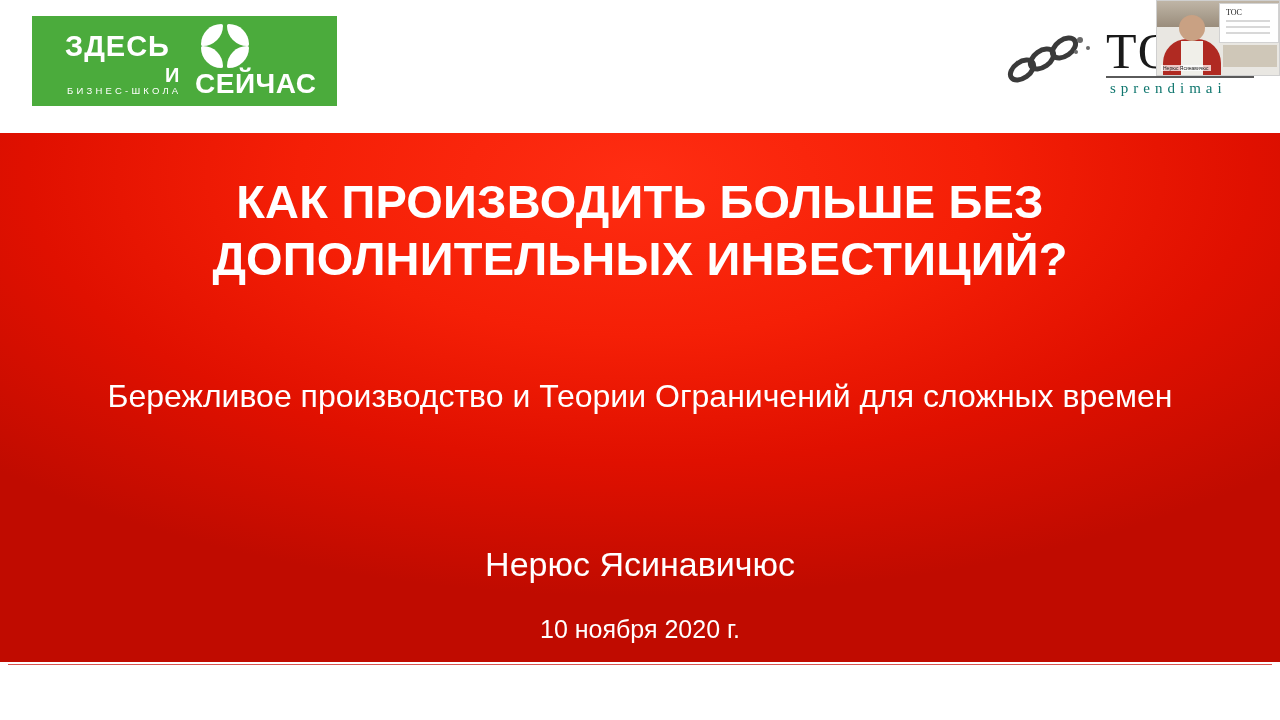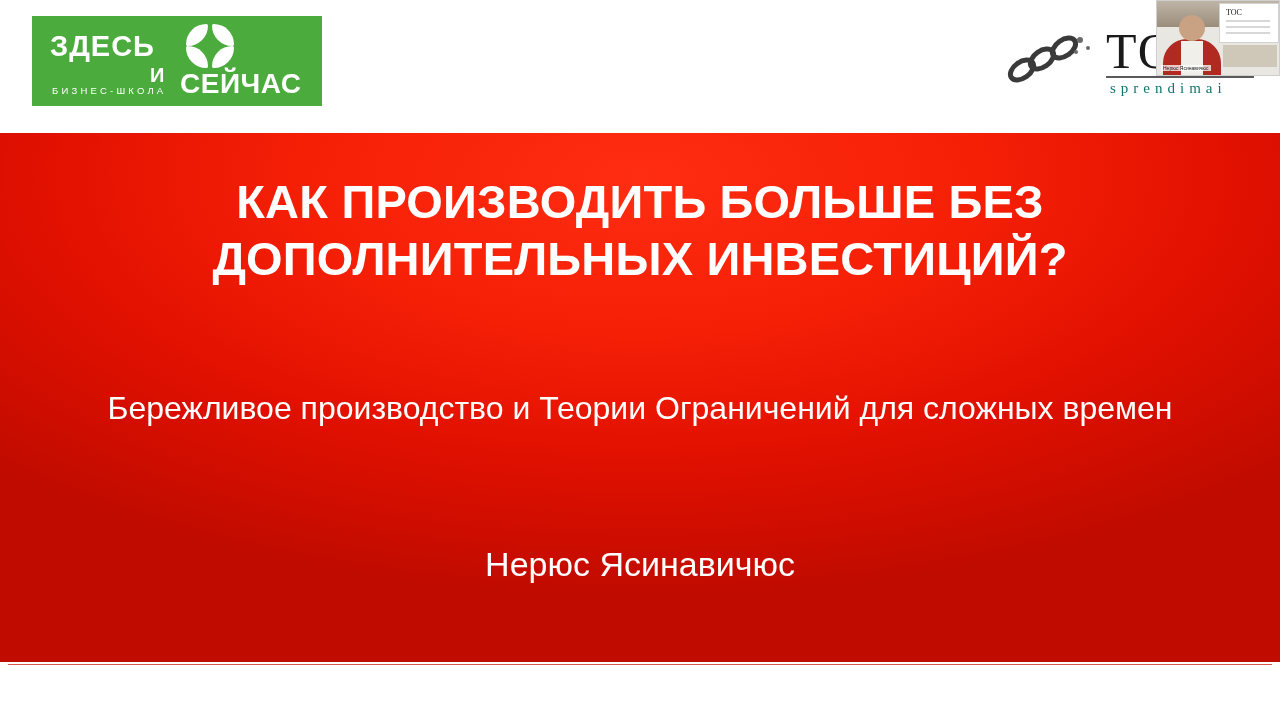--- a/index.html
+++ b/index.html
@@ -35,20 +35,21 @@
   .logo-left {
     position: absolute;
     left: 32px;
     top: 16px;
     width: 290px;
     height: 90px;
     background: #4bab3c;
     display: flex;
     align-items: center;
     justify-content: center;
+    padding-left: 15px;
   }
   .logo-left-inner {
     position: relative;
     width: 100%;
     height: 100%;
   }
   .zdes-text {
     position: absolute;
     left: 18px;
     top: 14px;
@@ -249,21 +250,20 @@
   .subtitle {
     position: absolute;
     top: 242px;
     left: 80px;
     width: 1120px;
     text-align: center;
     color: #ffffff;
     font-size: 32px;
     line-height: 1.35;
     font-weight: normal;
-    margin-top: 12px;
   }
 
   .author {
     position: absolute;
     top: 412px;
     left: 80px;
     width: 1120px;
     text-align: center;
     color: #ffffff;
     font-size: 34px;
@@ -366,19 +366,20 @@
       <div class="wc-person-shirt"></div>
       <div class="wc-person-head"></div>
       <div class="wc-name">Нерюс Ясинавичюс</div>
     </div>
   </div>
 
   <div class="body-area">
     <div class="title">КАК ПРОИЗВОДИТЬ БОЛЬШЕ БЕЗ ДОПОЛНИТЕЛЬНЫХ ИНВЕСТИЦИЙ?</div>
     <div class="subtitle">Бережливое производство и Теории Ограничений для сложных времен</div>
     <div class="author">Нерюс Ясинавичюс</div>
+    <div class="date">10 ноября 2020 г.</div>
   </div>
 
   <div class="footer">
     <div class="footer-rule"></div>
   </div>
 
 </div>
 
 </body></html>

